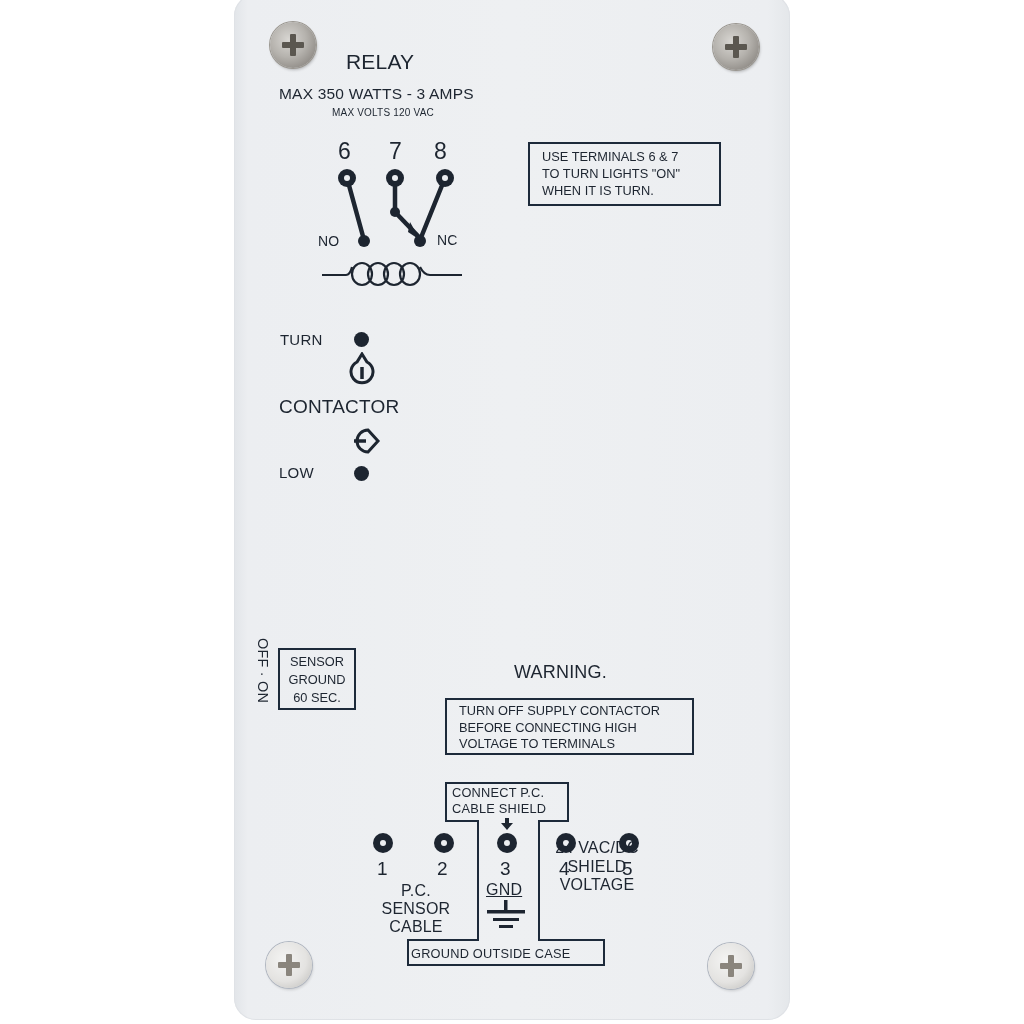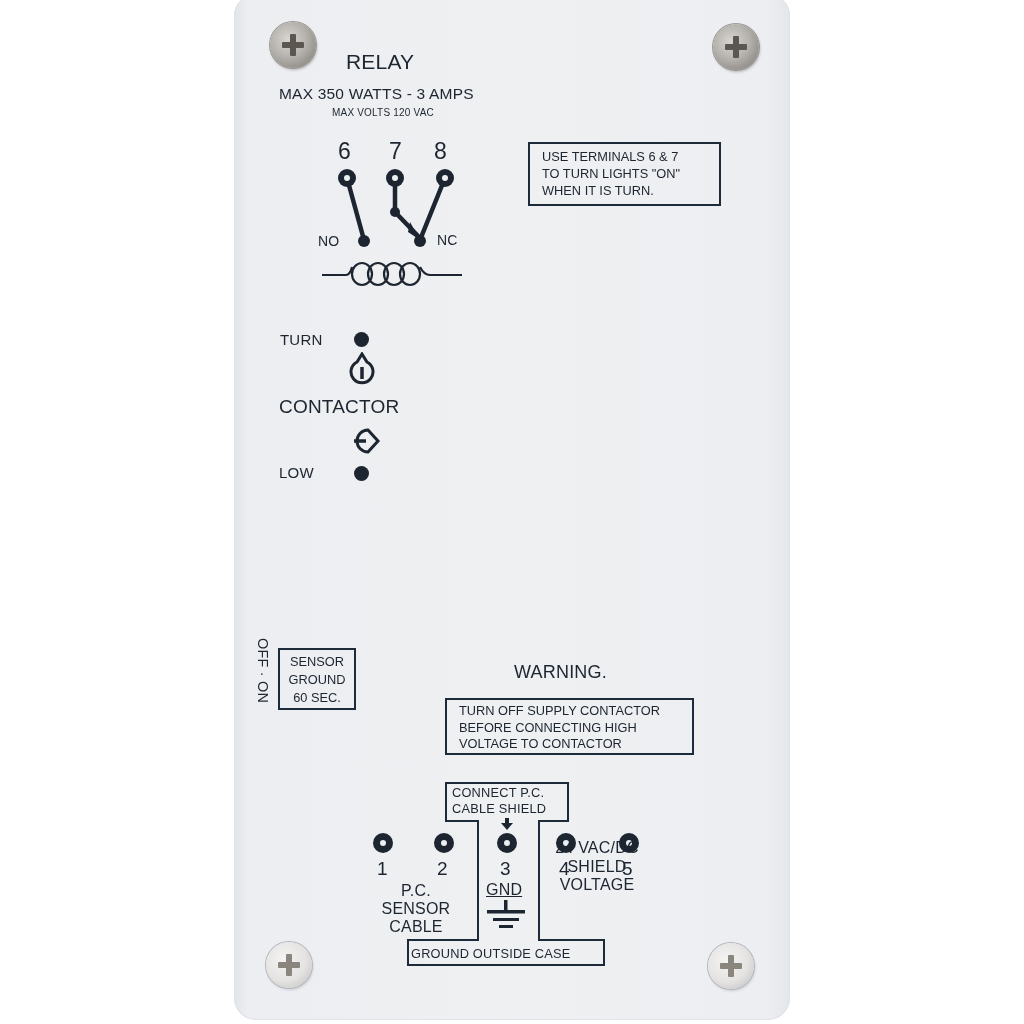--- a/index.html
+++ b/index.html
@@ -111,21 +111,21 @@
 <div class="box" style="left:278px;top:648px;width:78px;height:62px;padding:3px 0 0 0;font-size:12.8px;line-height:18px;text-align:center;">
   <span class="line">SENSOR</span>
   <span class="line">GROUND</span>
   <span class="line">60 SEC.</span>
 </div>
 
 <div class="t" style="left:514px;top:662px;font-size:18px;">WARNING.</div>
 <div class="box" style="left:445px;top:698px;width:249px;height:57px;padding:3px 0 0 12px;font-size:12.8px;line-height:16.5px;">
   <span class="line">TURN OFF SUPPLY CONTACTOR</span>
   <span class="line">BEFORE CONNECTING HIGH</span>
-  <span class="line">VOLTAGE TO CONTACTOR</span>
+  <span class="line">VOLTAGE TO TERMINALS</span>
 </div>
 
 <svg class="abs" style="left:400px;top:775px;" width="210" height="195" viewBox="0 0 210 195">
   <path d="M46 8 L168 8 L168 46 L139 46 L139 165 L204 165 L204 190 L8 190 L8 165 L78 165 L78 46 L46 46 Z" fill="none" stroke="#1d2a3a" stroke-width="2"></path>
 </svg>
 <div class="t" style="left:452px;top:785px;font-size:12.8px;line-height:16px;">
   <span class="line" style="display:block">CONNECT P.C.</span>
   <span class="line" style="display:block">CABLE SHIELD</span>
 </div>
 <svg class="abs" style="left:501px;top:818px;" width="12" height="12" viewBox="0 0 12 12">

